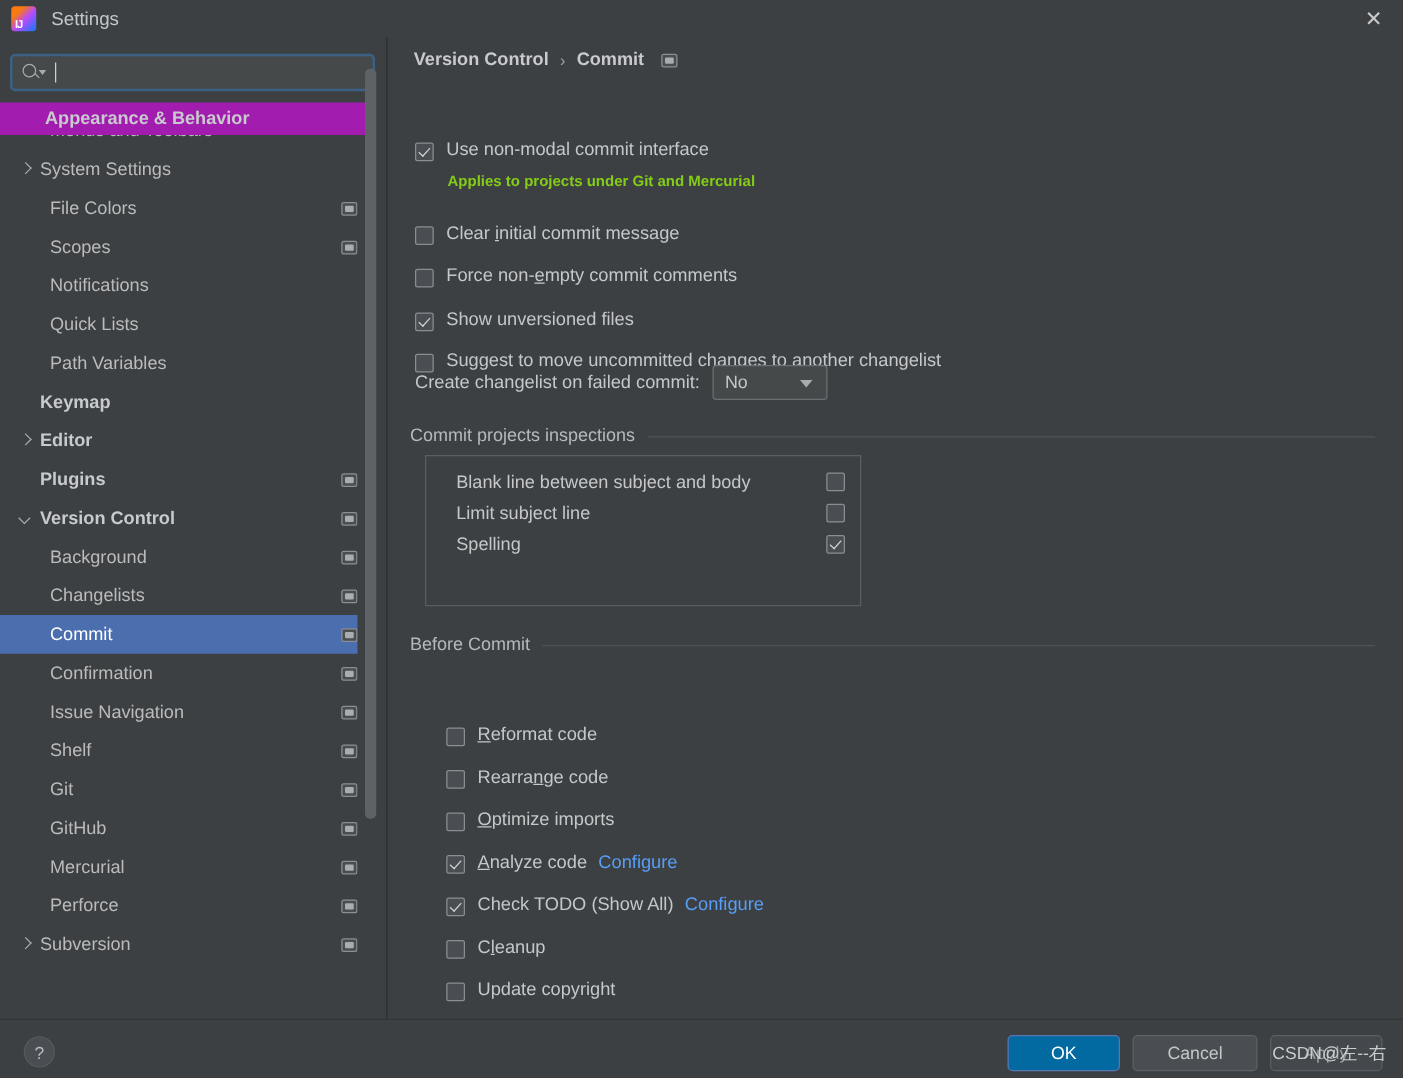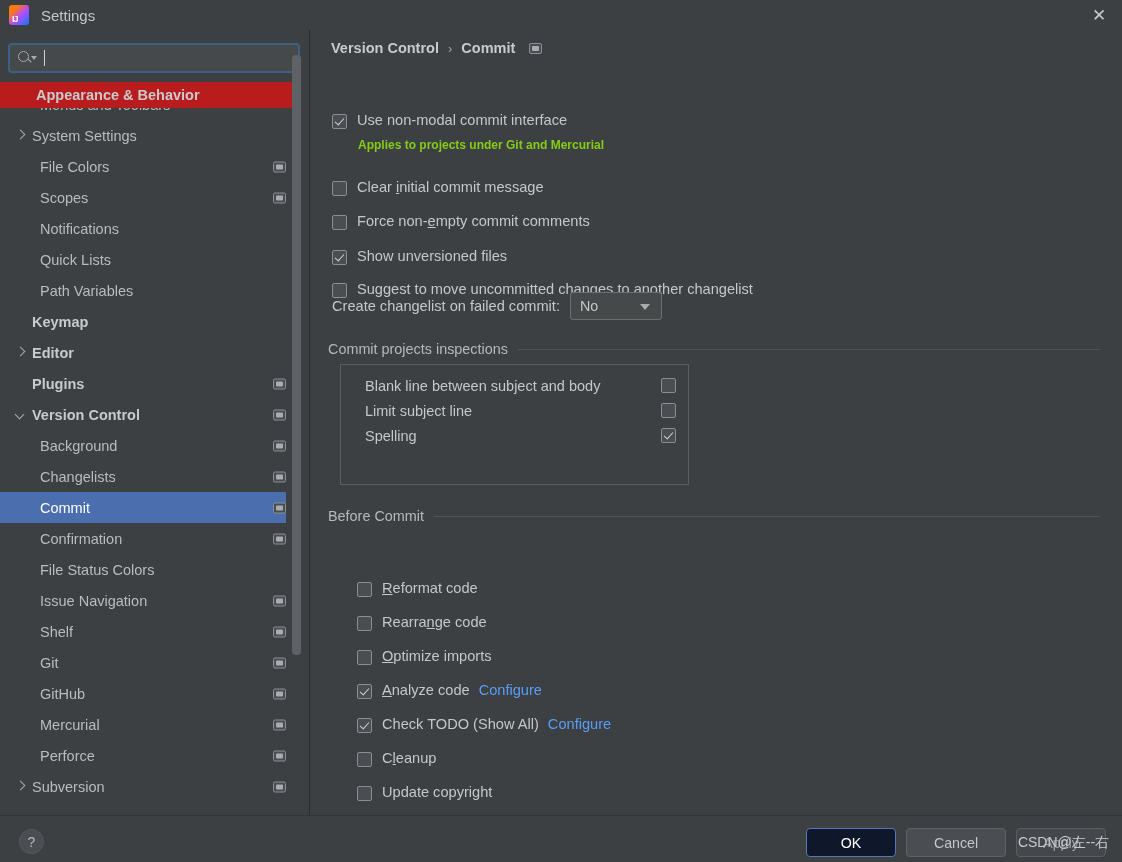--- a/index.html
+++ b/index.html
@@ -158,21 +158,21 @@
   .badge-icon::after {
     content: ""; position: absolute;
     left: 2px; top: 2px; right: 2px; bottom: 2px;
     background: #a9adb2; border-radius: 1px;
   }
 
   
   .sticky-head {
     position: absolute; left: 0; top: 52px;
     width: 296px; height: 26px;
-    background: #b91c1c;
+    background: #a21caf;
     display: flex; align-items: center;
     font-weight: bold; color: #c8cace; font-size: 14.5px;
     padding-left: 36px;
     z-index: 5;
   }
 
   .vscroll {
     position: absolute; right: 8px; top: 25px;
     width: 9px; height: 600px;
     background: #5e6266; border-radius: 4px;
@@ -290,21 +290,21 @@
   }
   .btn {
     position: absolute; top: 828px;
     height: 29px;
     border-radius: 4px;
     display: flex; align-items: center; justify-content: center;
     font-size: 14.2px;
   }
   .btn-ok {
     left: 806px; width: 90px;
-    background: #0f172a; color: #ffffff;
+    background: #0369a1; color: #ffffff;
     border: 1px solid #5777b5;
   }
   .btn-cancel {
     left: 906px; width: 100px;
     background: #4a4e52; color: #c5c7c9;
     border: 1px solid #5d6165;
   }
   .btn-apply {
     left: 1016px; width: 90px;
     background: #44484c; color: #9a9da0;
@@ -398,23 +398,20 @@
           </div>
           <div class="trow selected indent2">
             <span class="tlabel">Commit</span>
             <span class="badge-icon badge"></span>
           </div>
           <div class="trow indent2">
             <span class="tlabel">Confirmation</span>
             <span class="badge-icon badge"></span>
           </div>
           <div class="trow indent2">
-            <span class="tlabel">File Status Colors</span>
-          </div>
-          <div class="trow indent2">
             <span class="tlabel">Issue Navigation</span>
             <span class="badge-icon badge"></span>
           </div>
           <div class="trow indent2">
             <span class="tlabel">Shelf</span>
             <span class="badge-icon badge"></span>
           </div>
           <div class="trow indent2">
             <span class="tlabel">Git</span>
             <span class="badge-icon badge"></span>

